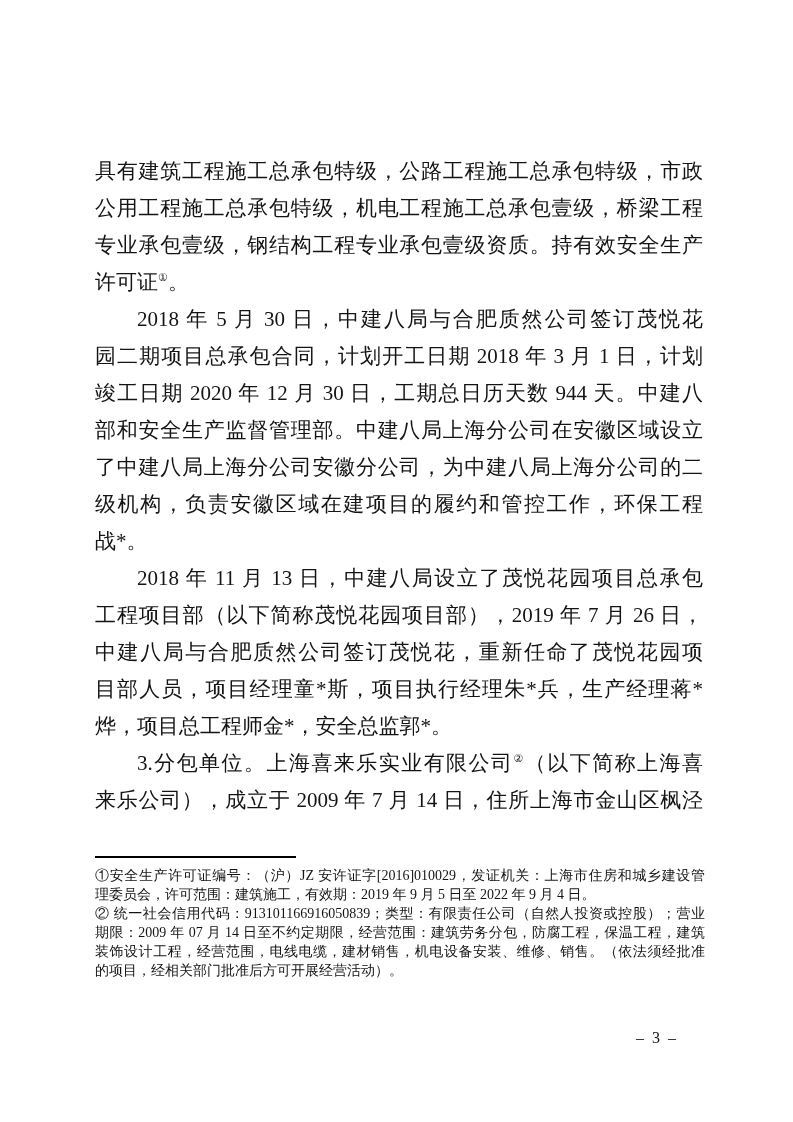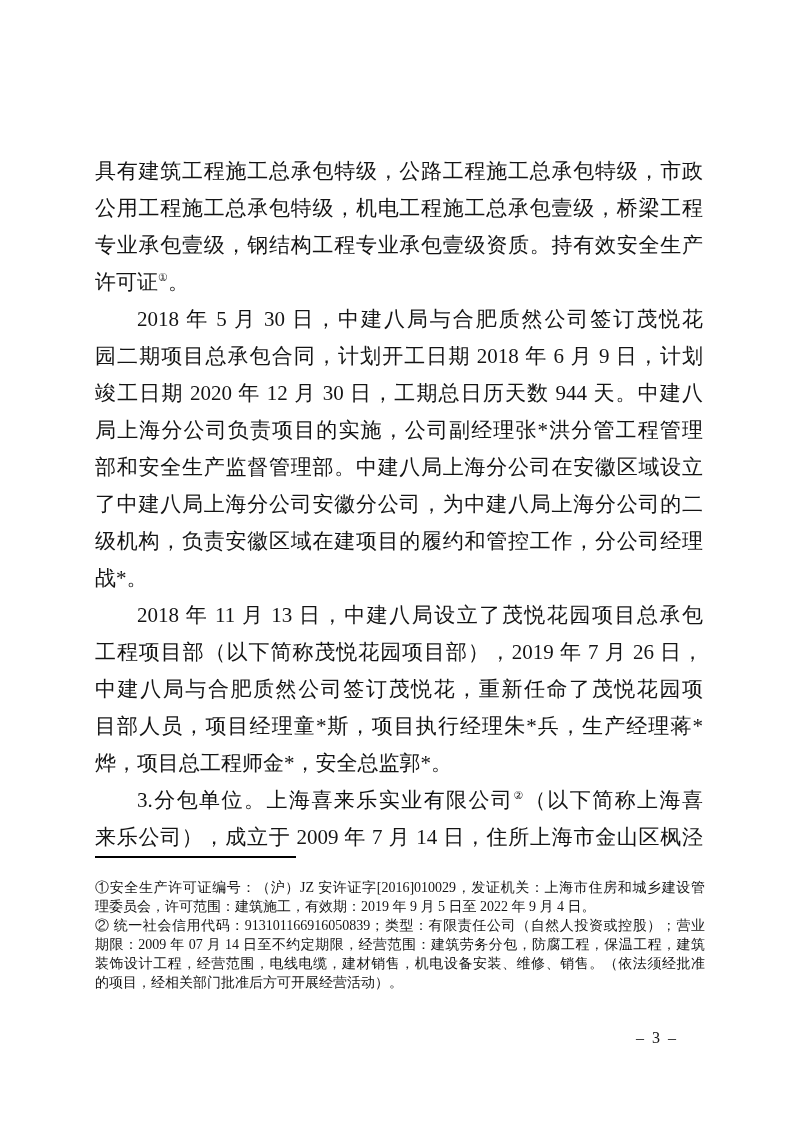--- a/index.html
+++ b/index.html
@@ -18,21 +18,21 @@
     font-size:21px;
     text-align:justify;
     text-align-last:justify;
     overflow:hidden;
   }
   .bline.end { text-align-last:left; }
   .bline.ind { text-indent:2em; }
   sup.fnref { font-size:11px; vertical-align:super; line-height:0; }
 
   .fn-sep { position:absolute; left:95px; top:856px; width:201px; height:2px; background:#000; }
-  .footnotes { position:absolute; left:95px; top:866px; width:610px;margin-top:12px; }
+  .footnotes { position:absolute; left:95px; top:866px; width:610px; }
   .fline {
     font-size:14px;
     line-height:19px;
     text-align:justify;
     text-align-last:justify;
     overflow:hidden;
   }
   .fline.end { text-align-last:left; }
 
   .page-num {
@@ -47,26 +47,25 @@
 
   <div>
     <div class="bline">具有建筑工程施工总承包特级，公路工程施工总承包特级，市政</div>
     <div class="bline">公用工程施工总承包特级，机电工程施工总承包壹级，桥梁工程</div>
     <div class="bline">专业承包壹级，钢结构工程专业承包壹级资质。持有效安全生产</div>
     <div class="bline end"><span>许可证</span><sup class="fnref">①</sup><span>。</span></div>
   </div>
 
   <div>
     <div class="bline ind">2018 年 5 月 30 日，中建八局与合肥质然公司签订茂悦花</div>
-    <div class="bline">园二期项目总承包合同，计划开工日期 2018 年 6 月 9 日，计划</div>
+    <div class="bline">园二期项目总承包合同，计划开工日期 2018 年 3 月 1 日，计划</div>
     <div class="bline">竣工日期 2020 年 12 月 30 日，工期总日历天数 944 天。中建八</div>
-    <div class="bline">局上海分公司负责项目的实施，公司副经理张*洪分管工程管理</div>
     <div class="bline">部和安全生产监督管理部。中建八局上海分公司在安徽区域设立</div>
     <div class="bline">了中建八局上海分公司安徽分公司，为中建八局上海分公司的二</div>
-    <div class="bline">级机构，负责安徽区域在建项目的履约和管控工作，分公司经理</div>
+    <div class="bline">级机构，负责安徽区域在建项目的履约和管控工作，环保工程</div>
     <div class="bline end">战*。</div>
   </div>
 
   <div>
     <div class="bline ind">2018 年 11 月 13 日，中建八局设立了茂悦花园项目总承包</div>
     <div class="bline">工程项目部（以下简称茂悦花园项目部），2019 年 7 月 26 日，</div>
     <div class="bline">中建八局与合肥质然公司签订茂悦花，重新任命了茂悦花园项</div>
     <div class="bline">目部人员，项目经理童*斯，项目执行经理朱*兵，生产经理蒋*</div>
     <div class="bline end">烨，项目总工程师金*，安全总监郭*。</div>
   </div>

